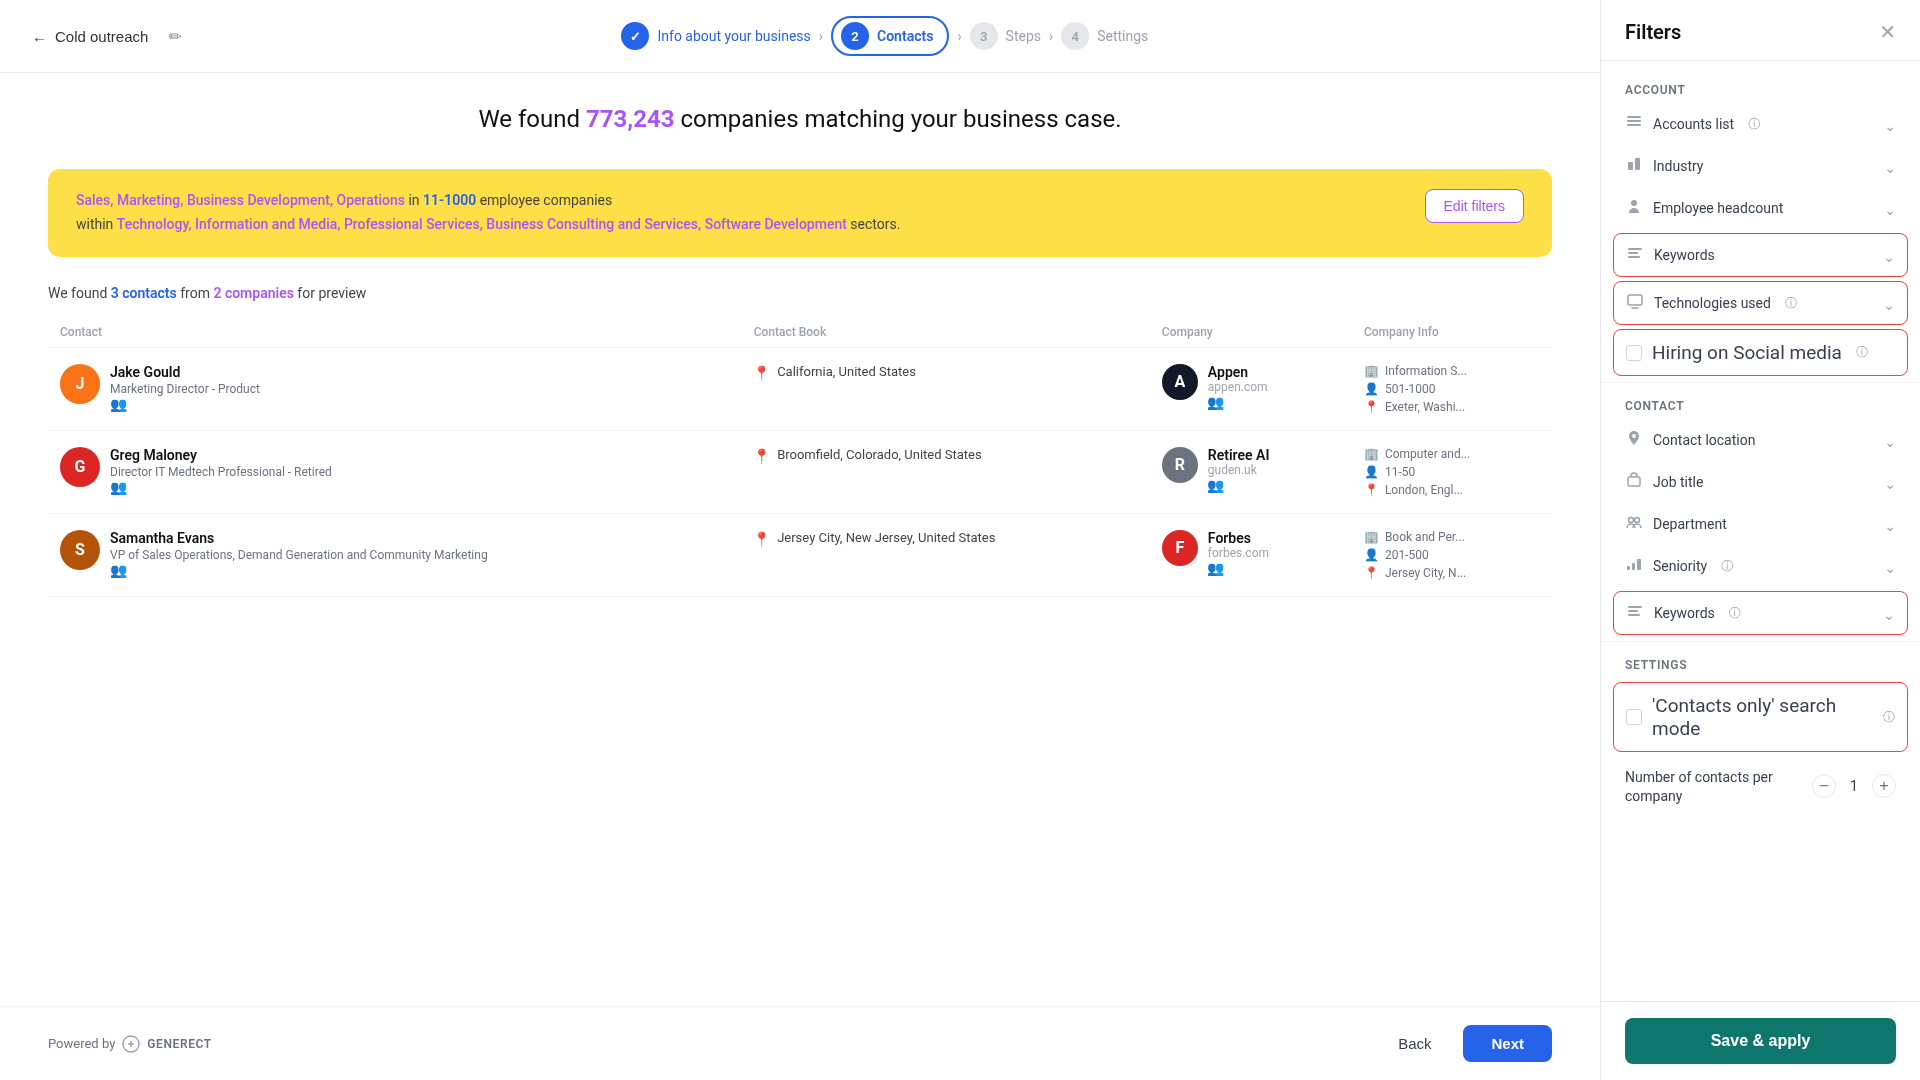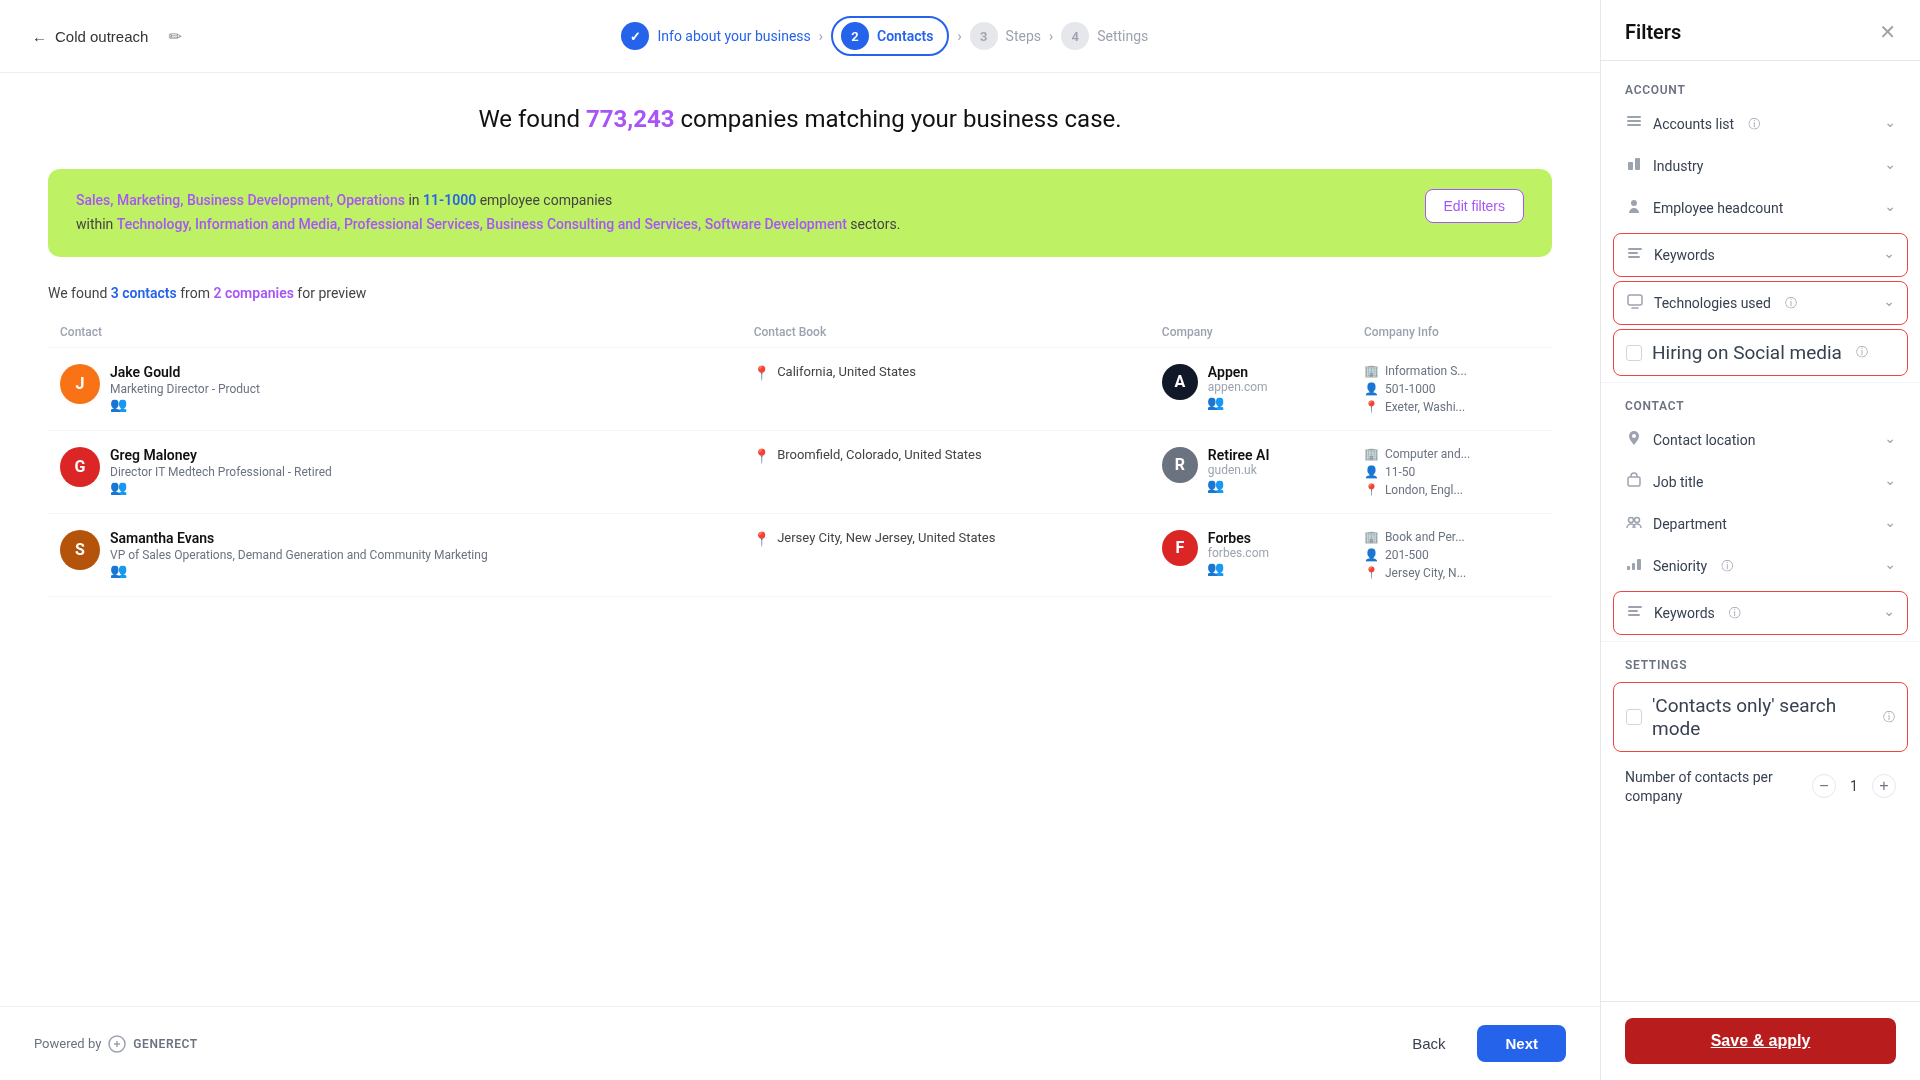--- a/index.html
+++ b/index.html
@@ -107,21 +107,21 @@
       color: #111;
       margin-bottom: 36px;
       font-weight: 400;
     }
     .headline-count {
       color: #a855f7;
       font-weight: 700;
     }
 
     .filter-summary {
-      background: #bef264;
+      background: #fde047;
       border-radius: 12px;
       padding: 20px 28px;
       margin-bottom: 28px;
       display: flex;
       align-items: flex-start;
       justify-content: space-between;
       gap: 4px;
     }
     .filter-summary-text {
       font-size: 14px;
@@ -262,21 +262,21 @@
       color: #2563eb;
       font-size: 14px;
       cursor: pointer;
     }
 
     
     .footer {
       display: flex;
       align-items: center;
       justify-content: space-between;
-      padding: 18px 34px;
+      padding: 18px 48px;
       border-top: 1px solid #eee;
     }
     .powered-by {
       display: flex;
       align-items: center;
       gap: 8px;
       color: #9ca3af;
       font-size: 12px;
     }
     .footer-btns {
@@ -343,21 +343,21 @@
       font-size: 12px;
       font-weight: 600;
       color: #6b7280;
       text-transform: uppercase;
       letter-spacing: 0.06em;
       padding: 10px 24px 6px;
     }
 
     .filter-item {
       display: flex;
-      align-items: flex-start;
+      align-items: flex-end;
       justify-content: space-between;
       padding: 11px 24px;
       cursor: pointer;
       border-radius: 0;
       transition: background 0.1s;
     }
     .filter-item-left {
       display: flex;
       align-items: center;
       gap: 10px;
@@ -430,29 +430,28 @@
       background: #f3f4f6;
       margin: 6px 0;
     }
 
     .filters-footer {
       padding: 16px 24px;
       border-top: 1px solid #e5e7eb;
     }
     .save-apply-btn {
       width: 100%;
-      background: #b91c1c;
+      background: #0f766e;
       color: #fff;
       border: none;
       border-radius: 8px;
       padding: 14px;
       font-size: 16px;
       font-weight: 600;
       cursor: pointer;
-      text-decoration: underline;
     }
 
     
     .filter-stepper-row {
       display: flex;
       align-items: center;
       justify-content: space-between;
       padding: 11px 24px;
     }
     .stepper-controls {

